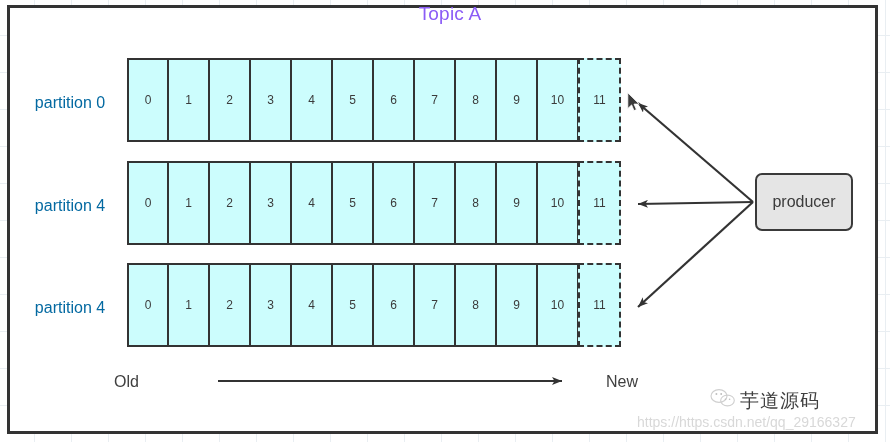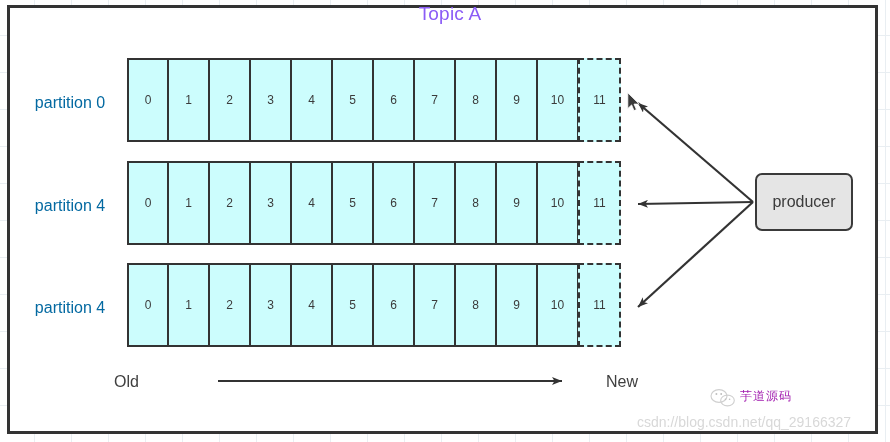--- a/index.html
+++ b/index.html
@@ -132,22 +132,22 @@
     white-space: nowrap;
   }
   .axis-old { left: 114px; top: 373px; }
   .axis-new { left: 574px; top: 373px; margin-left: 32px; }
 
   
   .wm-brand {
     position: absolute;
     left: 740px;
     top: 388px;
-    font-size: 12px;
-    color: #a21caf;
+    font-size: 19px;
+    color: #404040;
     white-space: nowrap;
     letter-spacing: 1px;
   }
   .wm-chat-icon {
     position: absolute;
     left: 710px;
     top: 388px;
     width: 26px;
     height: 20px;
   }
@@ -257,17 +257,17 @@
 
 <svg class="wm-chat-icon" viewBox="0 0 26 20" xmlns="http://www.w3.org/2000/svg">
   <ellipse cx="9" cy="8" rx="8" ry="6.4" fill="none" stroke="#cfcfcf" stroke-width="1.1"></ellipse>
   <ellipse cx="17.5" cy="12.5" rx="6.8" ry="5.4" fill="none" stroke="#cfcfcf" stroke-width="1.1"></ellipse>
   <circle cx="6.4" cy="6" r="0.95" fill="#bdbdbd"></circle>
   <circle cx="11.2" cy="6" r="0.95" fill="#bdbdbd"></circle>
   <circle cx="15.4" cy="11.2" r="0.8" fill="#bdbdbd"></circle>
   <circle cx="19.6" cy="11.2" r="0.8" fill="#bdbdbd"></circle>
 </svg>
 <div class="wm-brand">芋道源码</div>
-<div class="wm-url">csdn://blog.csdn.net/qq_29166327</div>
+<div class="wm-url">https://https.csdn.net/qq_29166327</div>
 
 <svg class="cursor" viewBox="0 0 14 20" xmlns="http://www.w3.org/2000/svg">
   <path d="M0.8 0.8 L0.8 16.5 L4.6 12.9 L7.0 18.6 L9.4 17.6 L7.0 12.1 L12.2 12.1 Z" fill="#3a3a3a" stroke="#ffffff" stroke-width="0.8"></path>
 </svg>
 
 </body></html>

